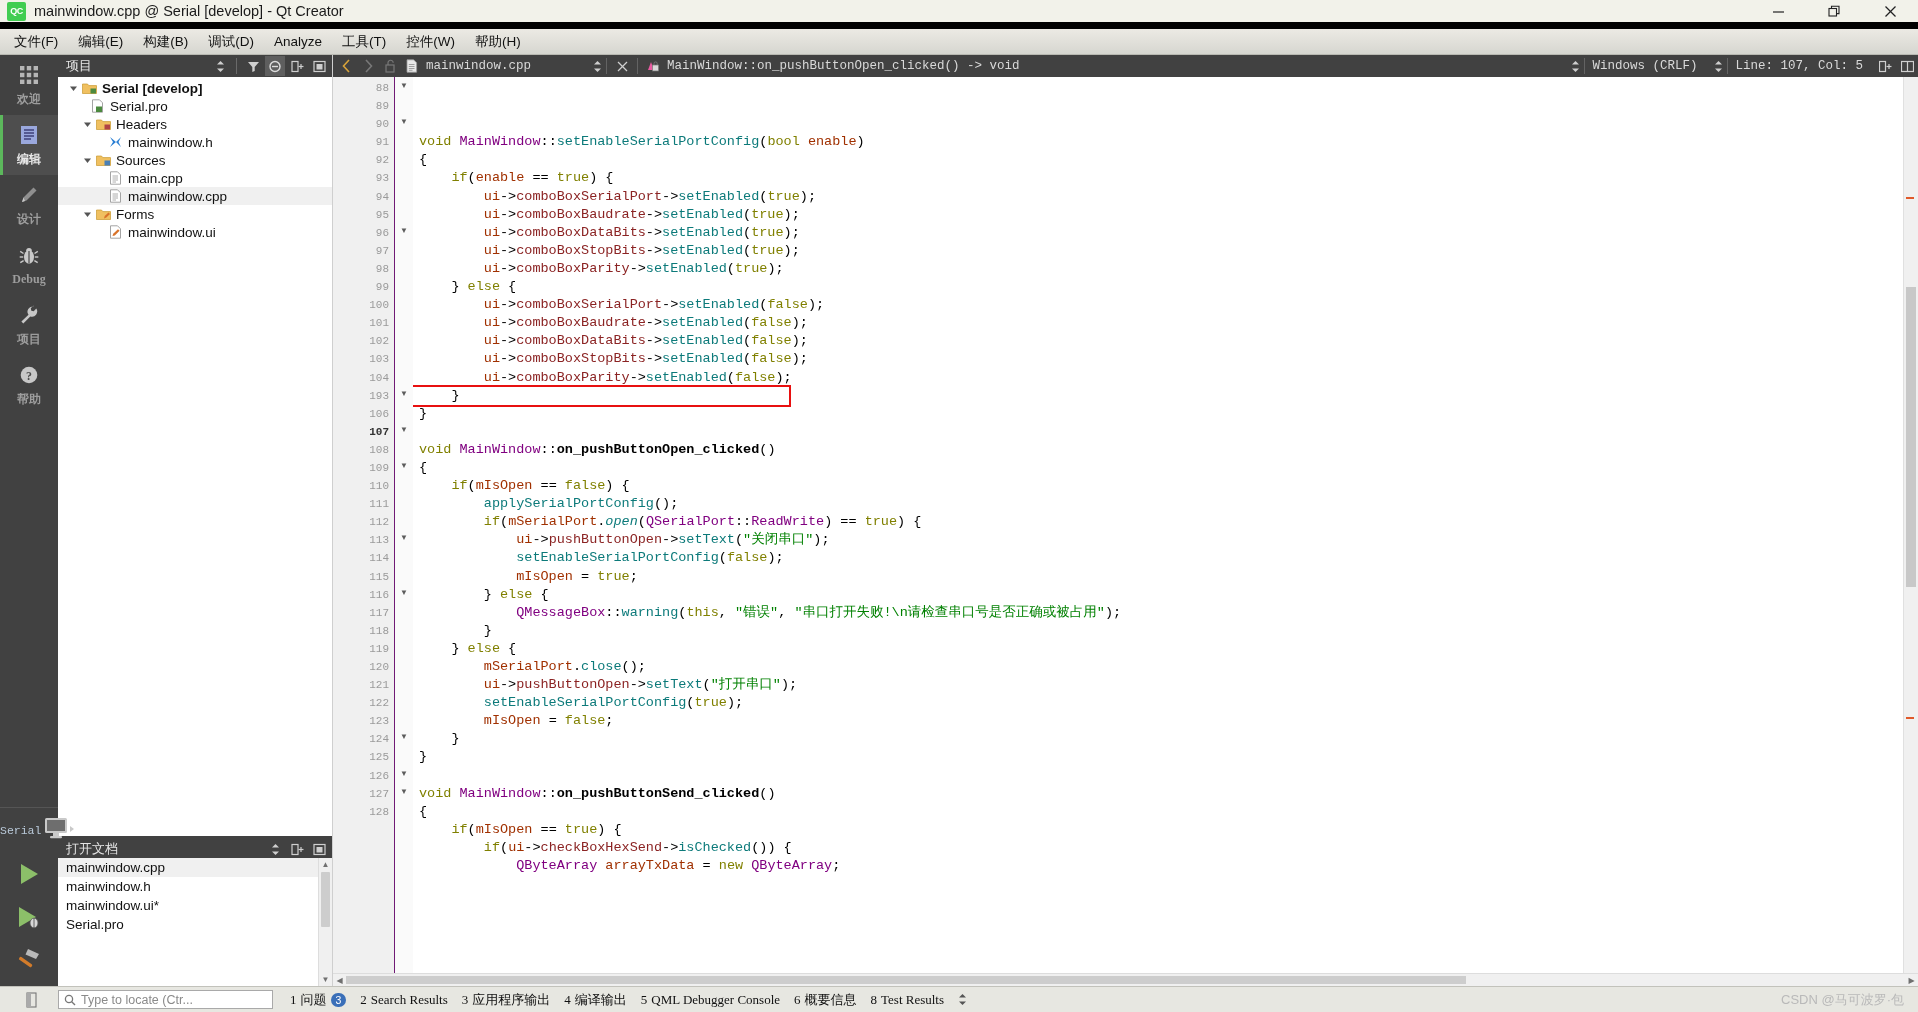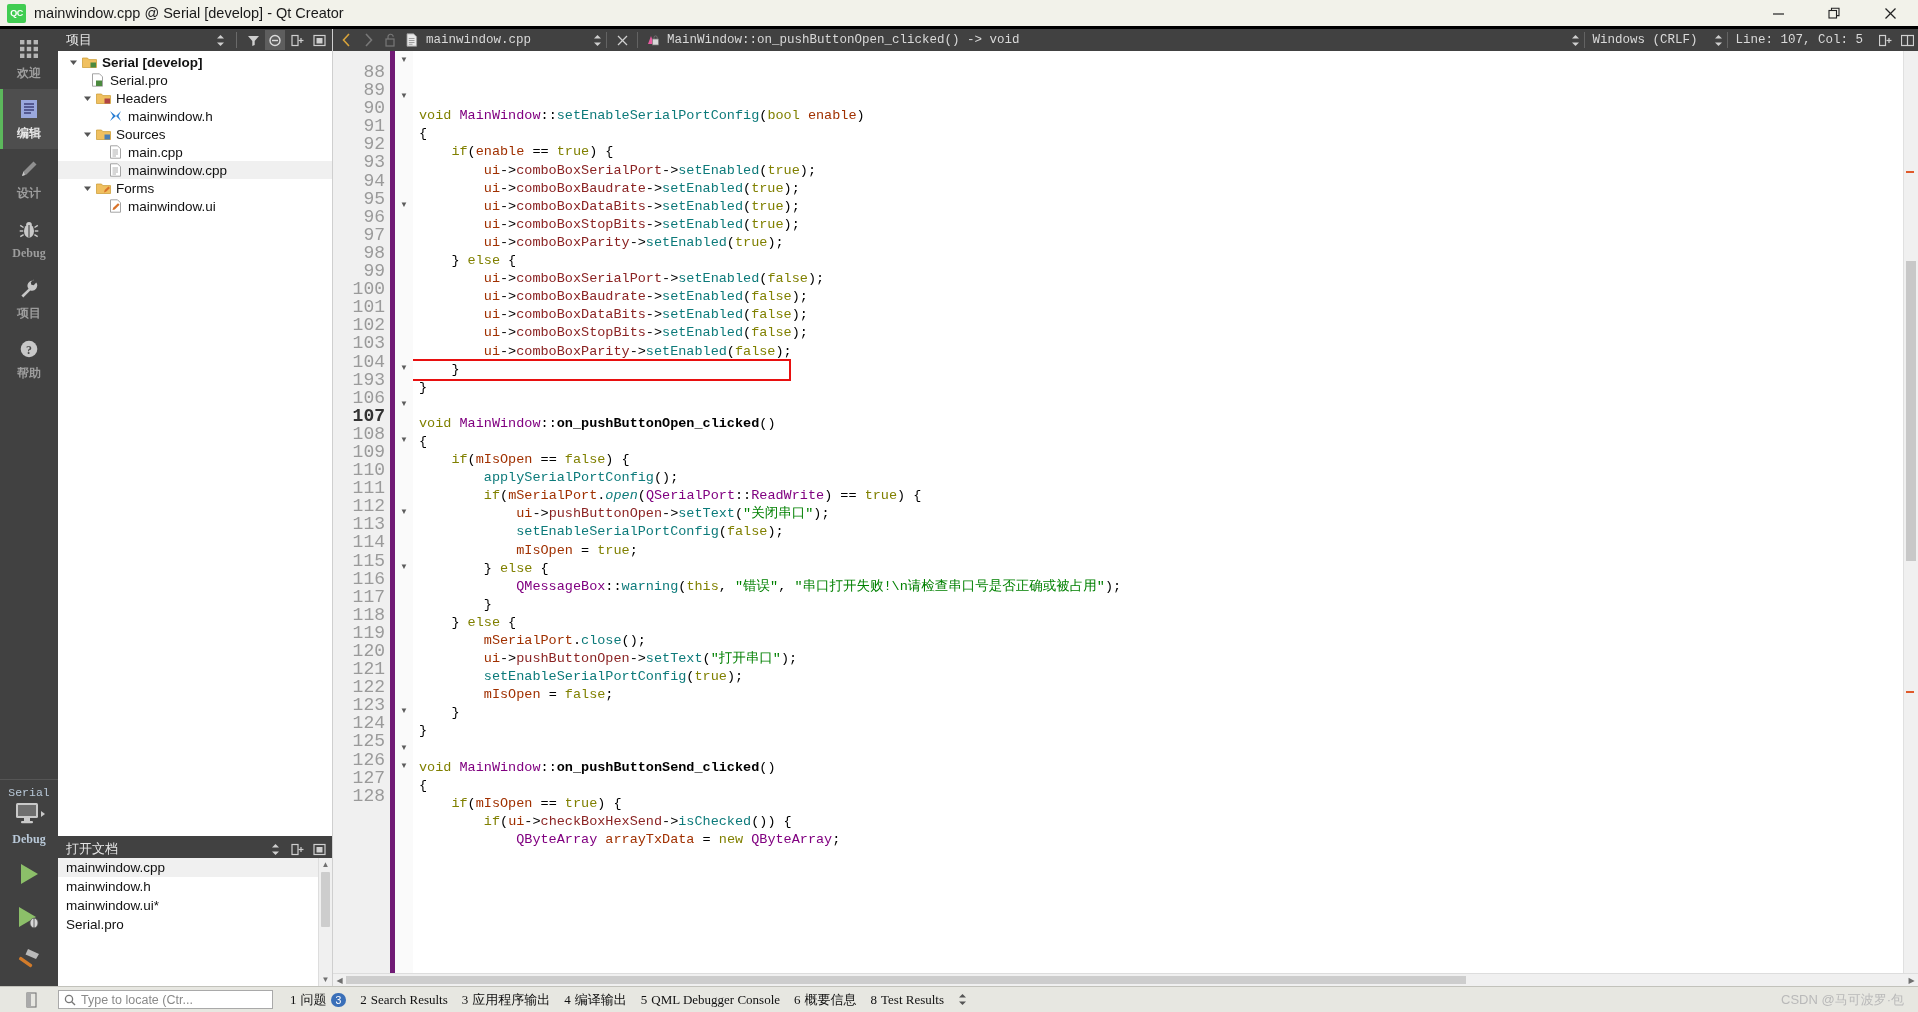--- a/index.html
+++ b/index.html
@@ -8,21 +8,21 @@
     font-family: "Liberation Sans", sans-serif;
     font-size: 13px;
     background:#ffffff;
     -webkit-font-smoothing: antialiased;
   }
   .app { position:relative; width:1918px; height:1012px; display:flex; flex-direction:column; }
 
   
   .titlebar {
     height:29px; background:#f2f2ea; display:flex; align-items:center;
-    flex:0 0 29px; border-bottom:3px solid #000000;
+    flex:0 0 29px; border-bottom:7px solid #000000;
   }
   .tb-icon {
     width:19px; height:19px; margin-left:7px; margin-right:8px;
     background:#41cd52; border-radius:2px; position:relative;
     display:flex; align-items:center; justify-content:center;
   }
   .tb-icon span { color:#fff; font-size:9px; font-weight:bold; font-family:"Liberation Sans",sans-serif; letter-spacing:-0.5px;}
   .tb-title { font-size:14.5px; color:#1a1a1a; font-family:"Liberation Sans",sans-serif; }
   .tb-spacer { flex:1; }
   .winbtn { width:56px; height:29px; display:flex; align-items:center; justify-content:center;
@@ -50,21 +50,21 @@
     height:60px; display:flex; flex-direction:column; align-items:center; justify-content:center;
     color:#9d9d9d; font-size:11.5px; position:relative; gap:3px;
   }
   .mode .glyph { height:26px; display:flex; align-items:center; justify-content:center; }
   .mode.active { background:#4e4e4e; color:#e8e8e8; }
   .mode.active:before {
     content:""; position:absolute; left:0; top:0; bottom:0; width:3px; background:#5cb85c;
   }
   .mode .lbl { font-family:"Liberation Serif", serif; font-size:12px; font-weight:bold; }
   .modebar-spacer { flex:1; }
-  .kitsel { border-top:1px solid #555; padding-top:6px; display:flex; flex-direction:column; align-items:center; }
+  .kitsel { border-top:1px solid #555; padding-top:6px; display:flex; flex-direction:row; align-items:center; }
   .kitsel .kitname { color:#b9c9d9; font-family:"Liberation Mono", monospace; font-size:11.5px; }
   .kitsel .kitmon { margin:3px 0 1px 0; position:relative; }
   .kitsel .kitdebug { color:#b9c9d9; font-family:"Liberation Serif", serif; font-size:12px; font-weight:bold; }
   .runbtns { display:flex; flex-direction:column; align-items:center; gap:14px; padding:14px 0 10px 0; }
   .runwrap { position:relative; }
 
   
   .leftpane { width:275px; flex:0 0 275px; display:flex; flex-direction:column; background:#fff;
               border-right:1px solid #cfcfcf; }
   .panehdr {
@@ -105,23 +105,23 @@
   .tbtn { width:22px; height:20px; display:flex; align-items:center; justify-content:center; color:#cfcfcf; }
   .tbtn.disabled { color:#787878; }
   .sep { width:1px; height:16px; background:#636363; margin:0 4px; }
   .combo { display:flex; align-items:center; gap:5px; padding:0 3px; height:20px; }
   .combo .ctext { white-space:nowrap; }
   .spin { display:flex; flex-direction:column; gap:1px; color:#cfcfcf; }
   .edtoolbar .grow { flex:1; }
 
   .edbody { flex:1; display:flex; min-height:0; position:relative; overflow:hidden; background:#fff; }
   .gutter {
-    flex:0 0 62px; background:#f0f0f0; border-right:5px solid #701a75;
-    font-family:"Liberation Mono", monospace; font-size:18px; color:#9a9a9a;
-    padding-top:12px; text-align:right;
+    flex:0 0 62px; background:#f0f0f0; border-right:1px solid #701a75;
+    font-family:"Liberation Mono", monospace; font-size:11px; color:#9a9a9a;
+    padding-top:2px; text-align:right;
   }
   .gline { height:18.1px; line-height:18.1px; padding-right:5px; position:relative; }
   .gline.cur { color:#333; font-weight:bold; }
   .foldcol { flex:0 0 18px; background:#fafafa; }
   .code {
     flex:1; font-family:"Liberation Mono", monospace; font-size:13.5px; line-height:18.1px;
     padding-top:2px; padding-left:6px; white-space:pre; overflow:hidden; color:#000;
     position:relative;
   }
   .cl { height:18.1px; }
@@ -186,20 +186,30 @@
       </svg>
     </div>
     <div class="winbtn close">
       <svg width="13" height="13" viewBox="0 0 13 13">
           <line x1="1.5" y1="1.5" x2="11.5" y2="11.5" stroke="currentColor" stroke-width="1.2"></line>
           <line x1="11.5" y1="1.5" x2="1.5" y2="11.5" stroke="currentColor" stroke-width="1.2"></line>
         </svg>
     </div>
   </div>
 
+  <div class="menubar">
+    <div class="menuitem">文件(F)</div>
+    <div class="menuitem">编辑(E)</div>
+    <div class="menuitem">构建(B)</div>
+    <div class="menuitem">调试(D)</div>
+    <div class="menuitem">Analyze</div>
+    <div class="menuitem">工具(T)</div>
+    <div class="menuitem">控件(W)</div>
+    <div class="menuitem">帮助(H)</div>
+  </div>
 
   <div class="bodyrow">
 
     <div class="modebar">
 
       <div class="mode">
         <div class="glyph">
           <svg width="22" height="22" viewBox="0 0 22 22">
             <g fill="#b5b5b5">
               <rect x="2" y="2" width="4.4" height="4.4"></rect>

